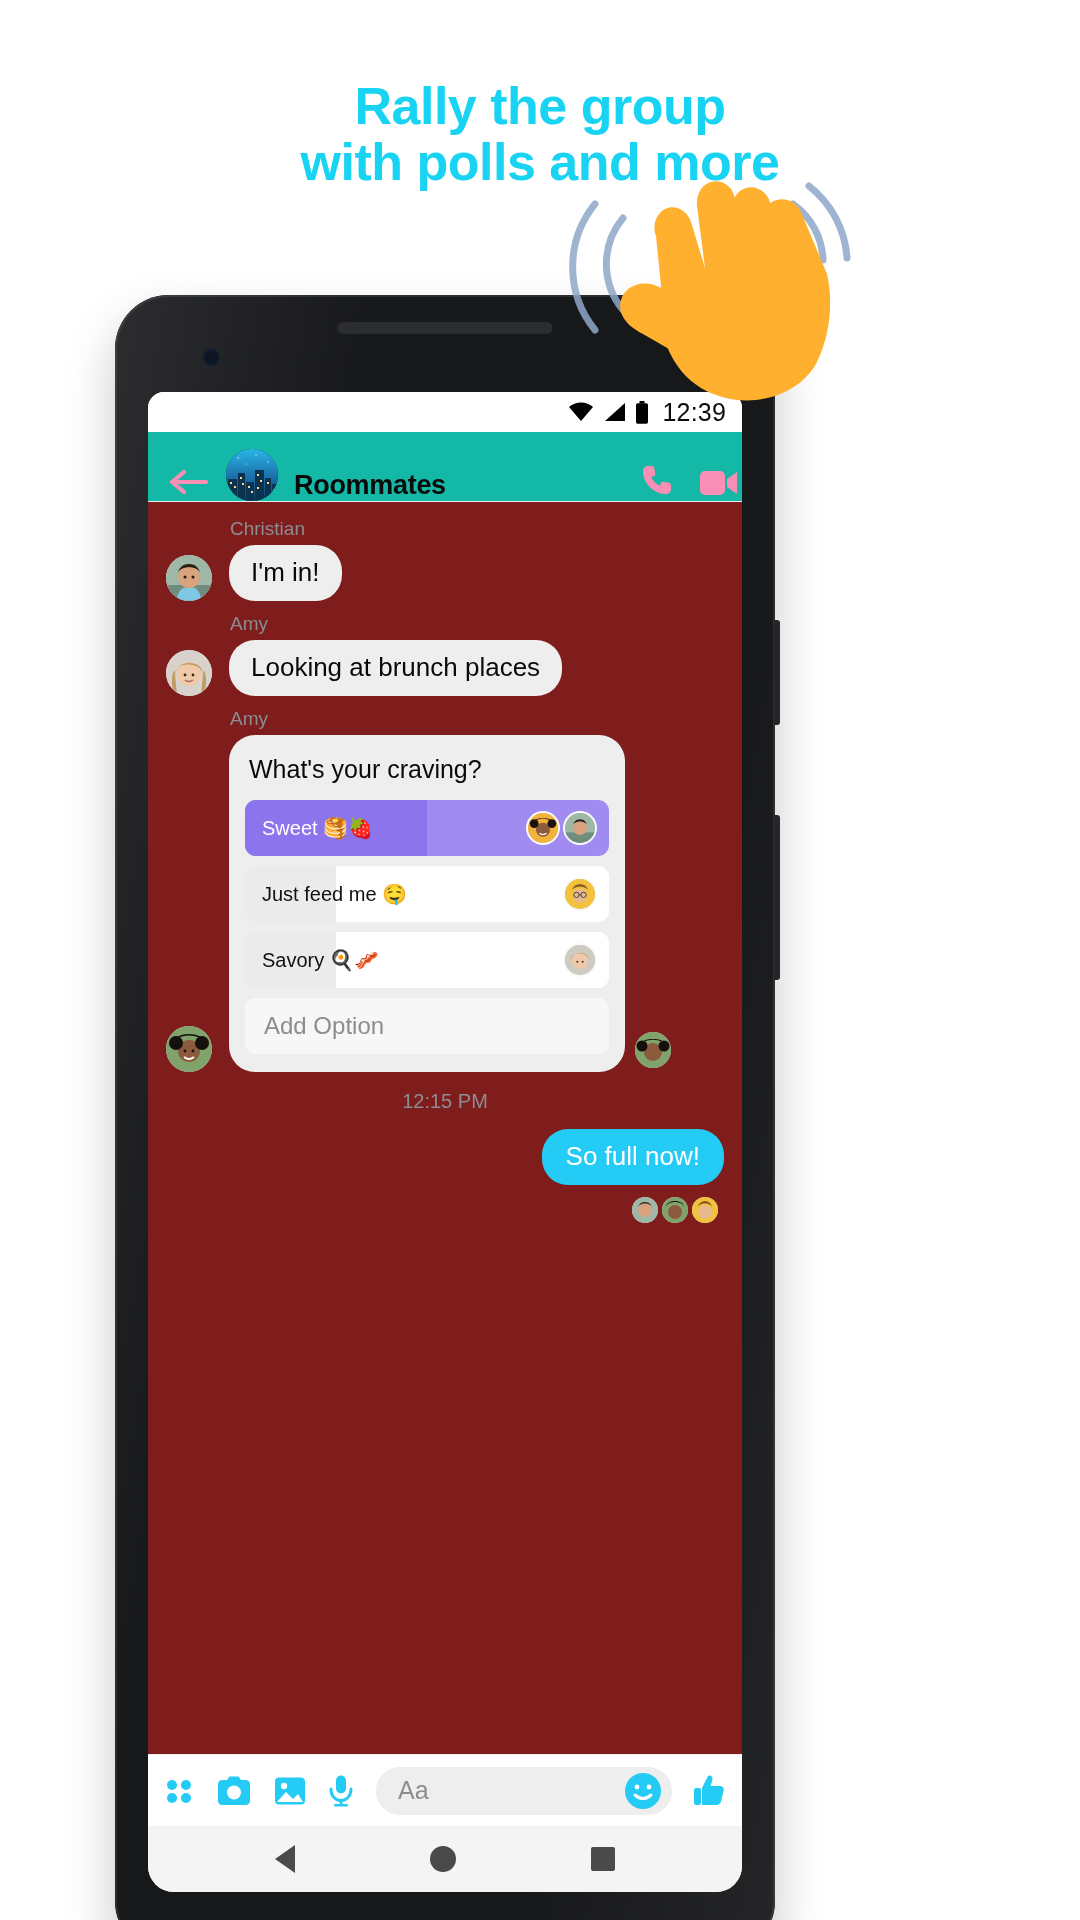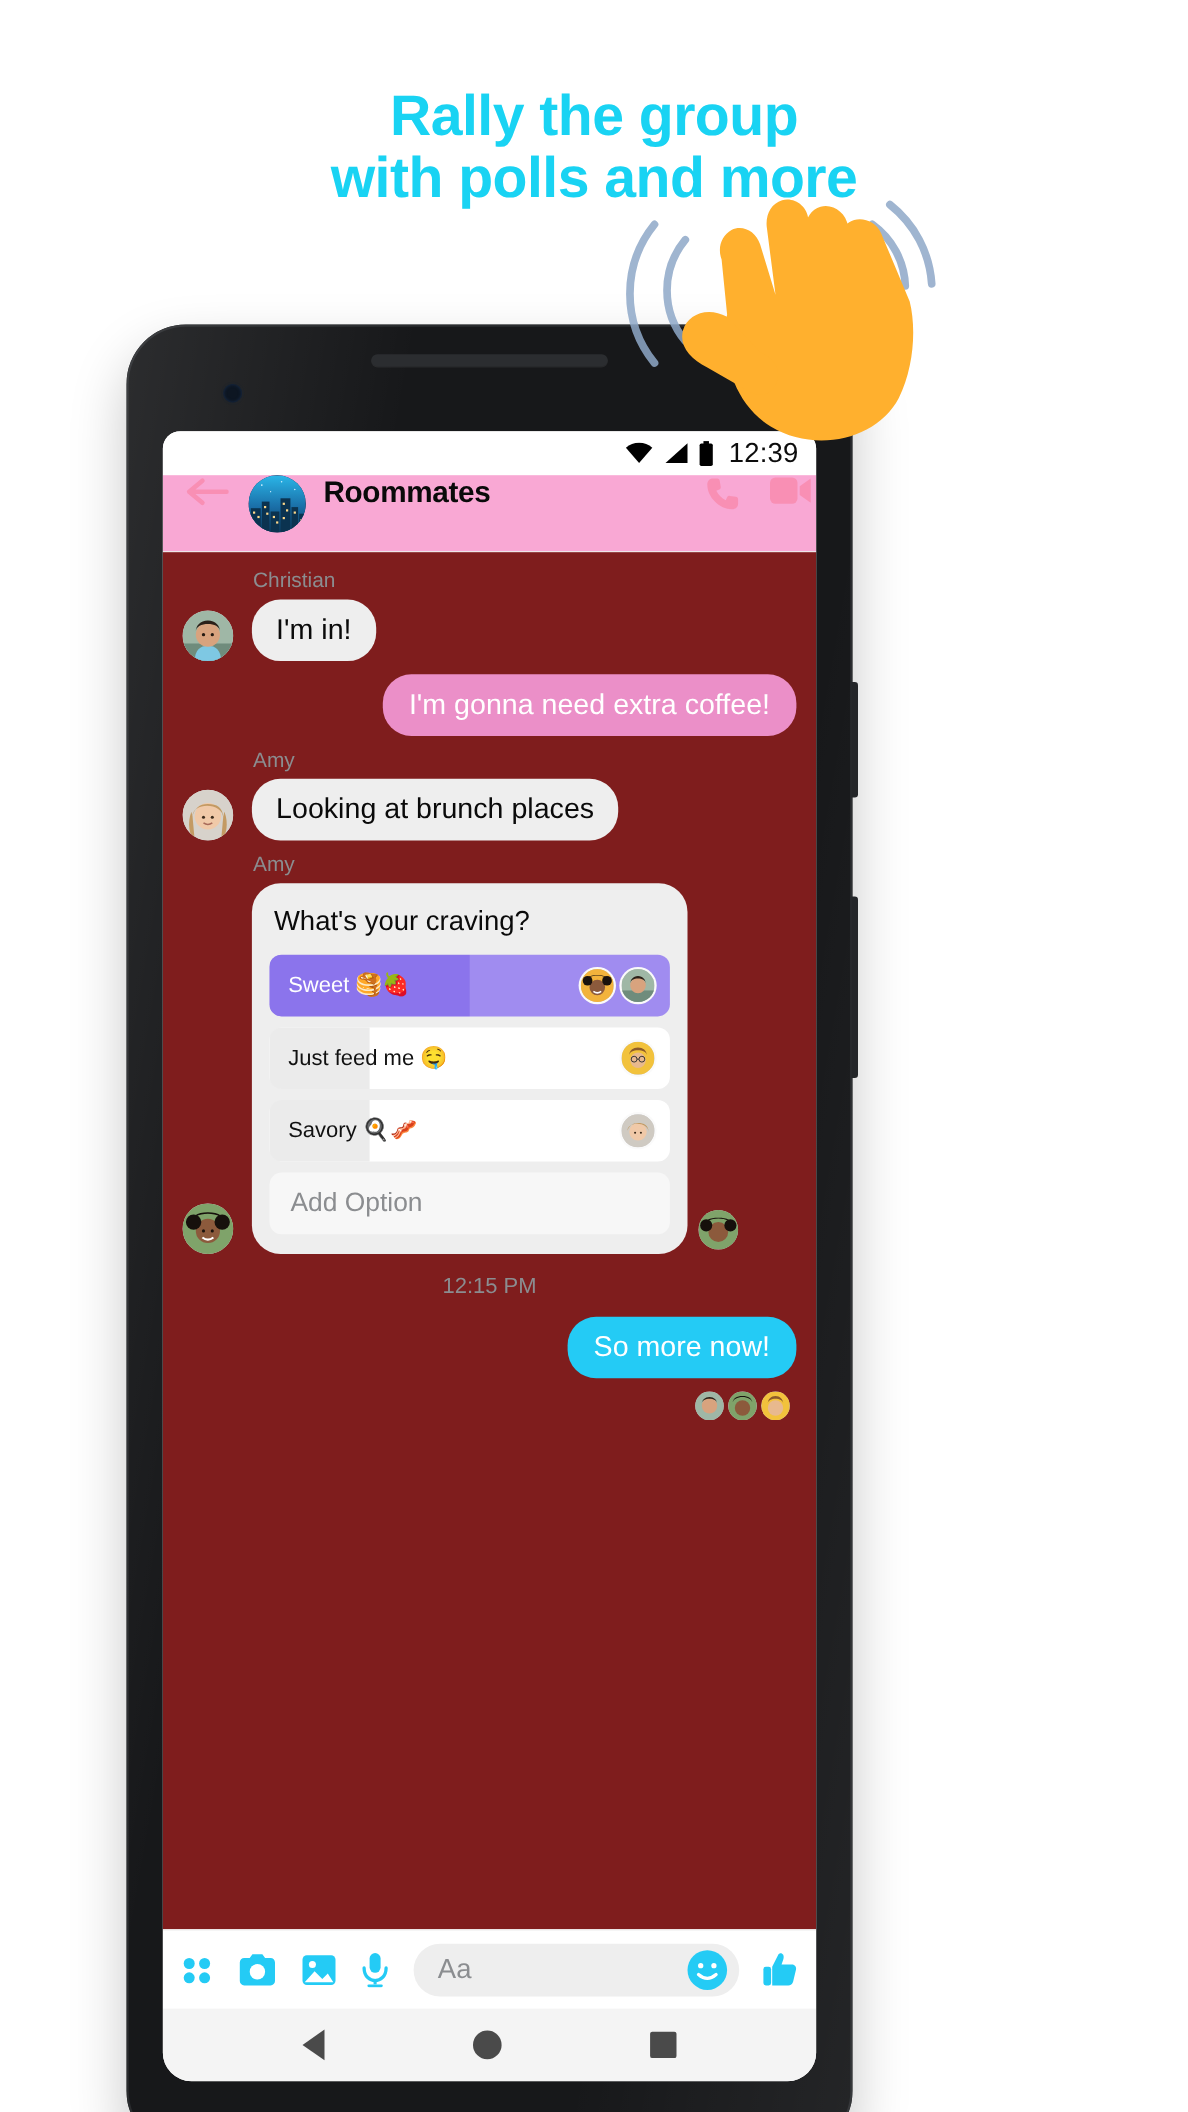--- a/index.html
+++ b/index.html
@@ -107,24 +107,24 @@
     color: #0c0c0c;
     letter-spacing: 0.2px;
     margin-left: 4px;
   }
   .sb-ico { display: flex; align-items: center; }
 
   
   .chat-header {
     flex: 0 0 70px;
     display: flex;
-    align-items: flex-start;
+    align-items: flex-end;
     padding: 0 4px 0 20px;
     border-bottom: 1px solid #ececec;
-    background: #f9a8d4;
+    background: #14b8a6;
     gap: 0;
   }
   .back-arrow { flex: 0 0 auto; margin-right: 18px; cursor: pointer; }
   .grp-avatar {
     flex: 0 0 auto;
     width: 52px; height: 52px;
     border-radius: 50%;
     overflow: hidden;
     position: relative;
     background: #0a2a4a;
@@ -470,23 +470,20 @@
             <path d="M11 46 C11 36 16 32 23 32 C30 32 35 36 35 46 Z" fill="#7EC8E3"></path>
             <circle cx="23" cy="22" r="11" fill="#D8A37E"></circle>
             <path d="M12 19 C12 10 34 10 34 19 C34 14 30 9 23 9 C16 9 12 14 12 19 Z" fill="#2B2018"></path>
             <circle cx="19" cy="22" r="1.5" fill="#241a12"></circle>
               <circle cx="27" cy="22" r="1.5" fill="#241a12"></circle>
           </svg>
         </span>
         <span class="bubble-in">I'm in!</span>
       </div>
 
-      <div class="row out">
-        <span class="bubble-out-pink">I'm gonna need extra coffee!</span>
-      </div>
 
       <div class="sender-name">Amy</div>
       <div class="row">
         <span class="av">
           <svg class="face" viewBox="0 0 46 46">
             <rect width="46" height="46" fill="#D7D2CB"></rect>
             <circle cx="23" cy="24" r="12" fill="#F0C9A8"></circle>
             <path d="M9 24 C9 11 37 11 37 26 C37 16 31 13 23 13 C15 13 11 17 9 24 Z" fill="#C39A63"></path>
             <path d="M8 20 C4 30 6 42 11 46 L9 24 Z" fill="#C39A63"></path>
             <path d="M38 20 C42 30 40 42 35 46 L37 24 Z" fill="#C39A63"></path>
@@ -584,21 +581,21 @@
             <path d="M5 16 C5 5 31 5 31 16 C31 9 26 7 18 7 C10 7 5 9 5 16 Z" fill="#16100C"></path>
             <circle cx="7" cy="14" r="5.5" fill="#16100C"></circle>
               <circle cx="29" cy="14" r="5.5" fill="#16100C"></circle>
           </svg>
         </span>
       </div>
 
       <div class="timestamp">12:15 PM</div>
 
       <div class="row out">
-        <span class="bubble-out-blue">So more now!</span>
+        <span class="bubble-out-blue">So full now!</span>
       </div>
 
       <div class="seen-row">
         <span class="seen-av">
           <svg class="face" viewBox="0 0 26 26">
               <rect width="26" height="26" fill="#9FB7A6"></rect>
               <circle cx="13" cy="13" r="7" fill="#D8A37E"></circle>
               <path d="M6 11 C6 5 20 5 20 11 C20 8 17 5 13 5 C9 5 6 8 6 11 Z" fill="#2B2018"></path>
             </svg>
         </span>

